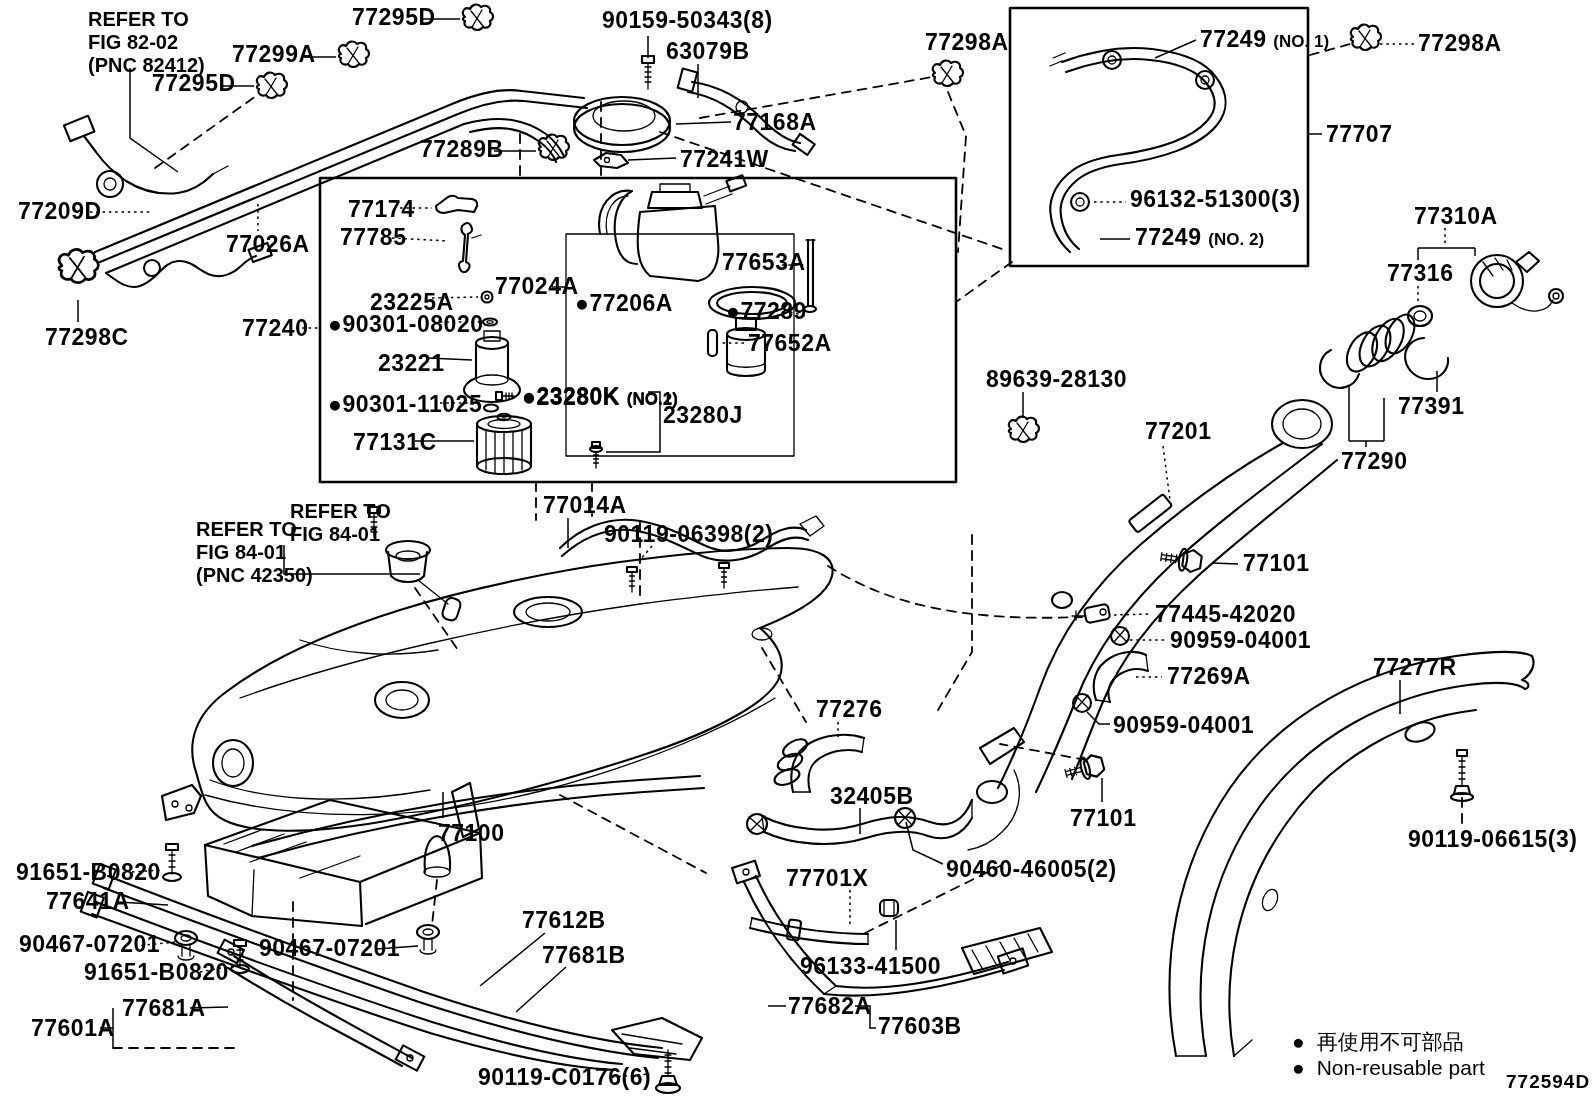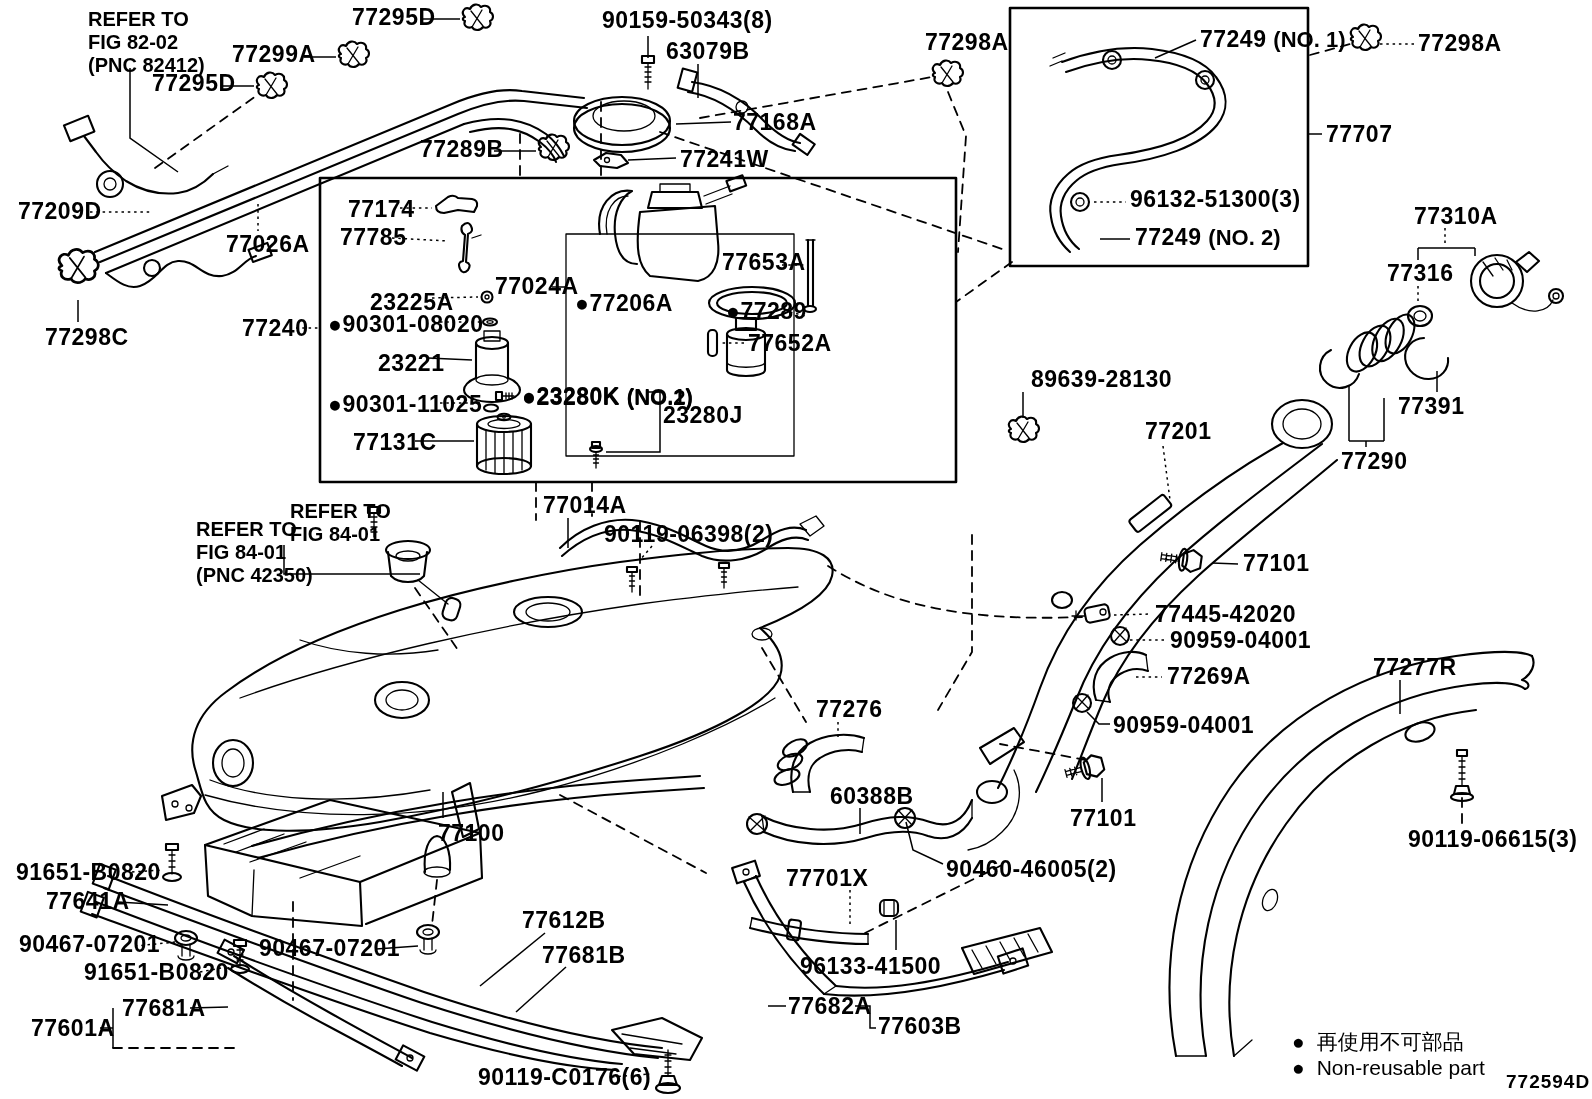--- a/index.html
+++ b/index.html
@@ -5,21 +5,21 @@
   html,body{margin:0;padding:0;background:#fff}
   #canvas{position:relative;width:1592px;height:1099px;background:#fff;overflow:hidden;
           font-family:"Liberation Sans",sans-serif;color:#000}
   svg{position:absolute;left:0;top:0}
   .o{fill:none;stroke:#000;stroke-width:2.1;stroke-linecap:round;stroke-linejoin:round}
   .t{fill:none;stroke:#000;stroke-width:1.3;stroke-linecap:round;stroke-linejoin:round}
   .ls{fill:none;stroke:#000;stroke-width:1.5}
   .ld{fill:none;stroke:#000;stroke-width:1.5;stroke-dasharray:2.5 3.8}
   .dash{fill:none;stroke:#000;stroke-width:1.8;stroke-dasharray:9 7;stroke-linecap:round}
   .lbl{position:absolute;font-weight:700;font-size:23px;line-height:1;letter-spacing:.5px;white-space:nowrap}
-  .sfx{font-size:22px;letter-spacing:0}
+  .sfx{font-size:17px;letter-spacing:0}
   .note{position:absolute;font-weight:700;font-size:20px;line-height:1.14;white-space:nowrap}
   .note span{display:block}
   .legend-line{position:absolute;font-weight:400;font-size:21px;white-space:nowrap}
   .legend-line .dot{margin-right:12px}
   .code{position:absolute;font-weight:700;font-size:19px;letter-spacing:1px}
 </style>
 </head>
 <body>
 
 <div id="canvas">
@@ -476,30 +476,30 @@
 <div class="lbl" style="left:495px;top:275px">77024A</div>
 <div class="lbl" style="left:575px;top:292px">●77206A</div>
 <div class="lbl" style="left:722px;top:251px">77653A</div>
 <div class="lbl" style="left:726px;top:300px">●77289</div>
 <div class="lbl" style="left:748px;top:332px">77652A</div>
 <div class="lbl" style="left:522px;top:385px"><span>●23280K</span> <span class="sfx">(NO.1)</span></div>
 <div class="lbl" style="left:522px;top:386px"><span>●23280K</span> <span class="sfx">(NO.2)</span></div>
 <div class="lbl" style="left:663px;top:404px">23280J</div>
 <div class="lbl" style="left:543px;top:494px">77014A</div>
 <div class="lbl" style="left:604px;top:523px">90119-06398(2)</div>
-<div class="lbl" style="left:1031px;top:368px">89639-28130</div>
+<div class="lbl" style="left:986px;top:368px">89639-28130</div>
 <div class="lbl" style="left:1145px;top:420px">77201</div>
 <div class="lbl" style="left:1243px;top:552px">77101</div>
 <div class="lbl" style="left:1155px;top:603px">77445-42020</div>
 <div class="lbl" style="left:1170px;top:629px">90959-04001</div>
 <div class="lbl" style="left:1167px;top:665px">77269A</div>
 <div class="lbl" style="left:1373px;top:656px">77277R</div>
 <div class="lbl" style="left:1113px;top:714px">90959-04001</div>
 <div class="lbl" style="left:816px;top:698px">77276</div>
-<div class="lbl" style="left:830px;top:785px">60388B</div>
+<div class="lbl" style="left:830px;top:785px">32405B</div>
 <div class="lbl" style="left:1070px;top:807px">77101</div>
 <div class="lbl" style="left:786px;top:867px">77701X</div>
 <div class="lbl" style="left:946px;top:858px">90460-46005(2)</div>
 <div class="lbl" style="left:800px;top:955px">96133-41500</div>
 <div class="lbl" style="left:788px;top:995px">77682A</div>
 <div class="lbl" style="left:878px;top:1015px">77603B</div>
 <div class="lbl" style="left:438px;top:822px">77100</div>
 <div class="lbl" style="left:16px;top:861px">91651-B0820</div>
 <div class="lbl" style="left:46px;top:890px">77641A</div>
 <div class="lbl" style="left:19px;top:933px">90467-07201</div>

